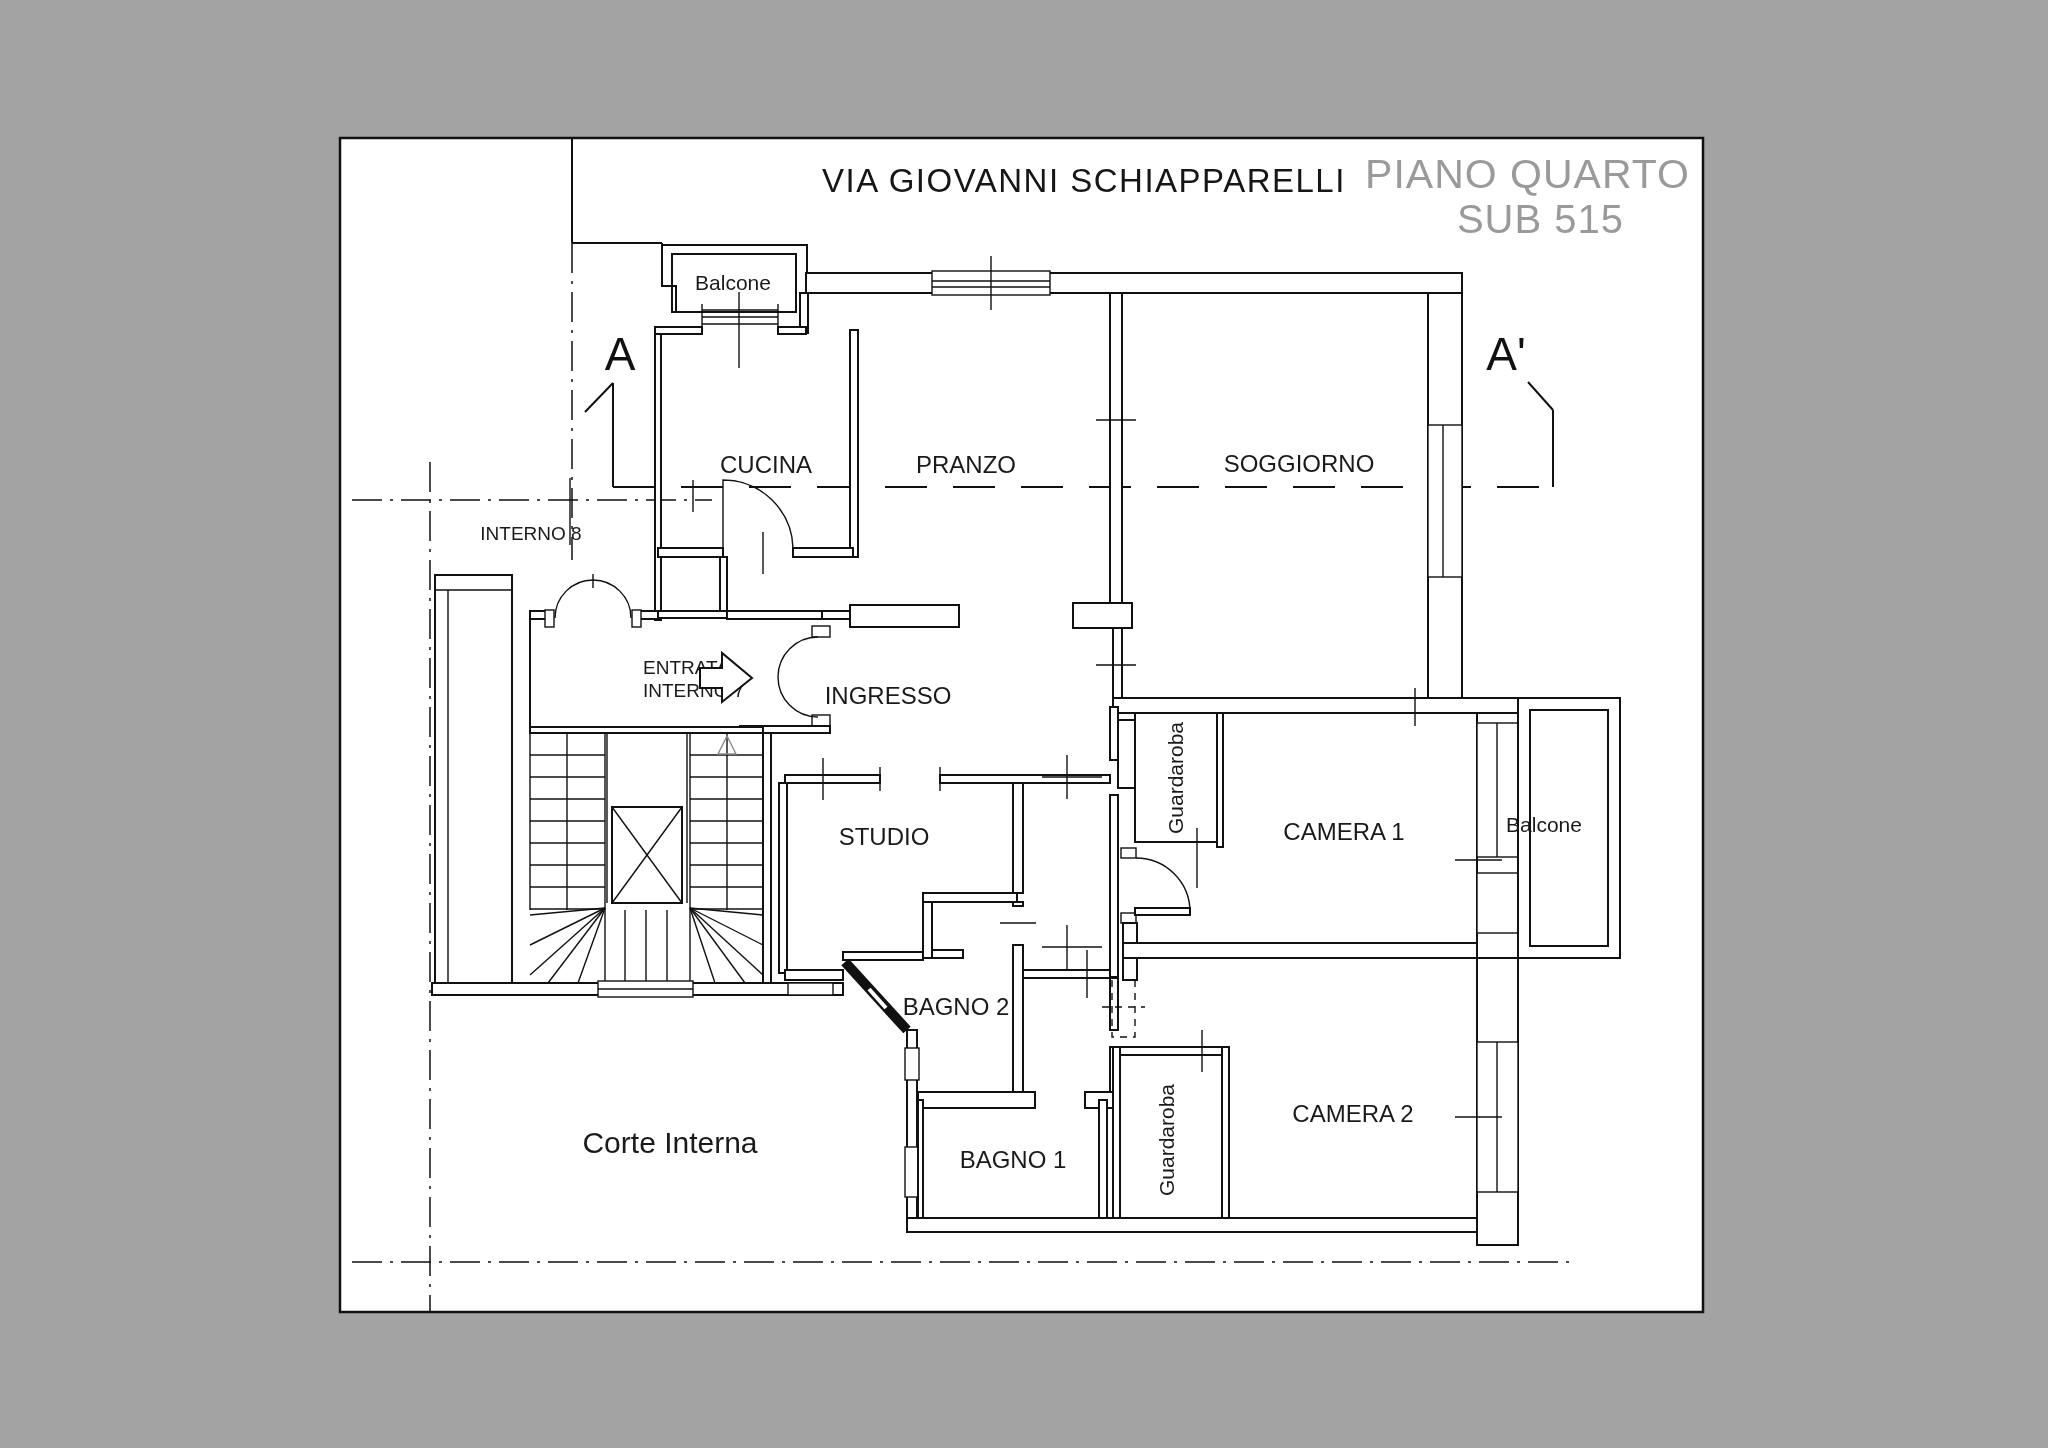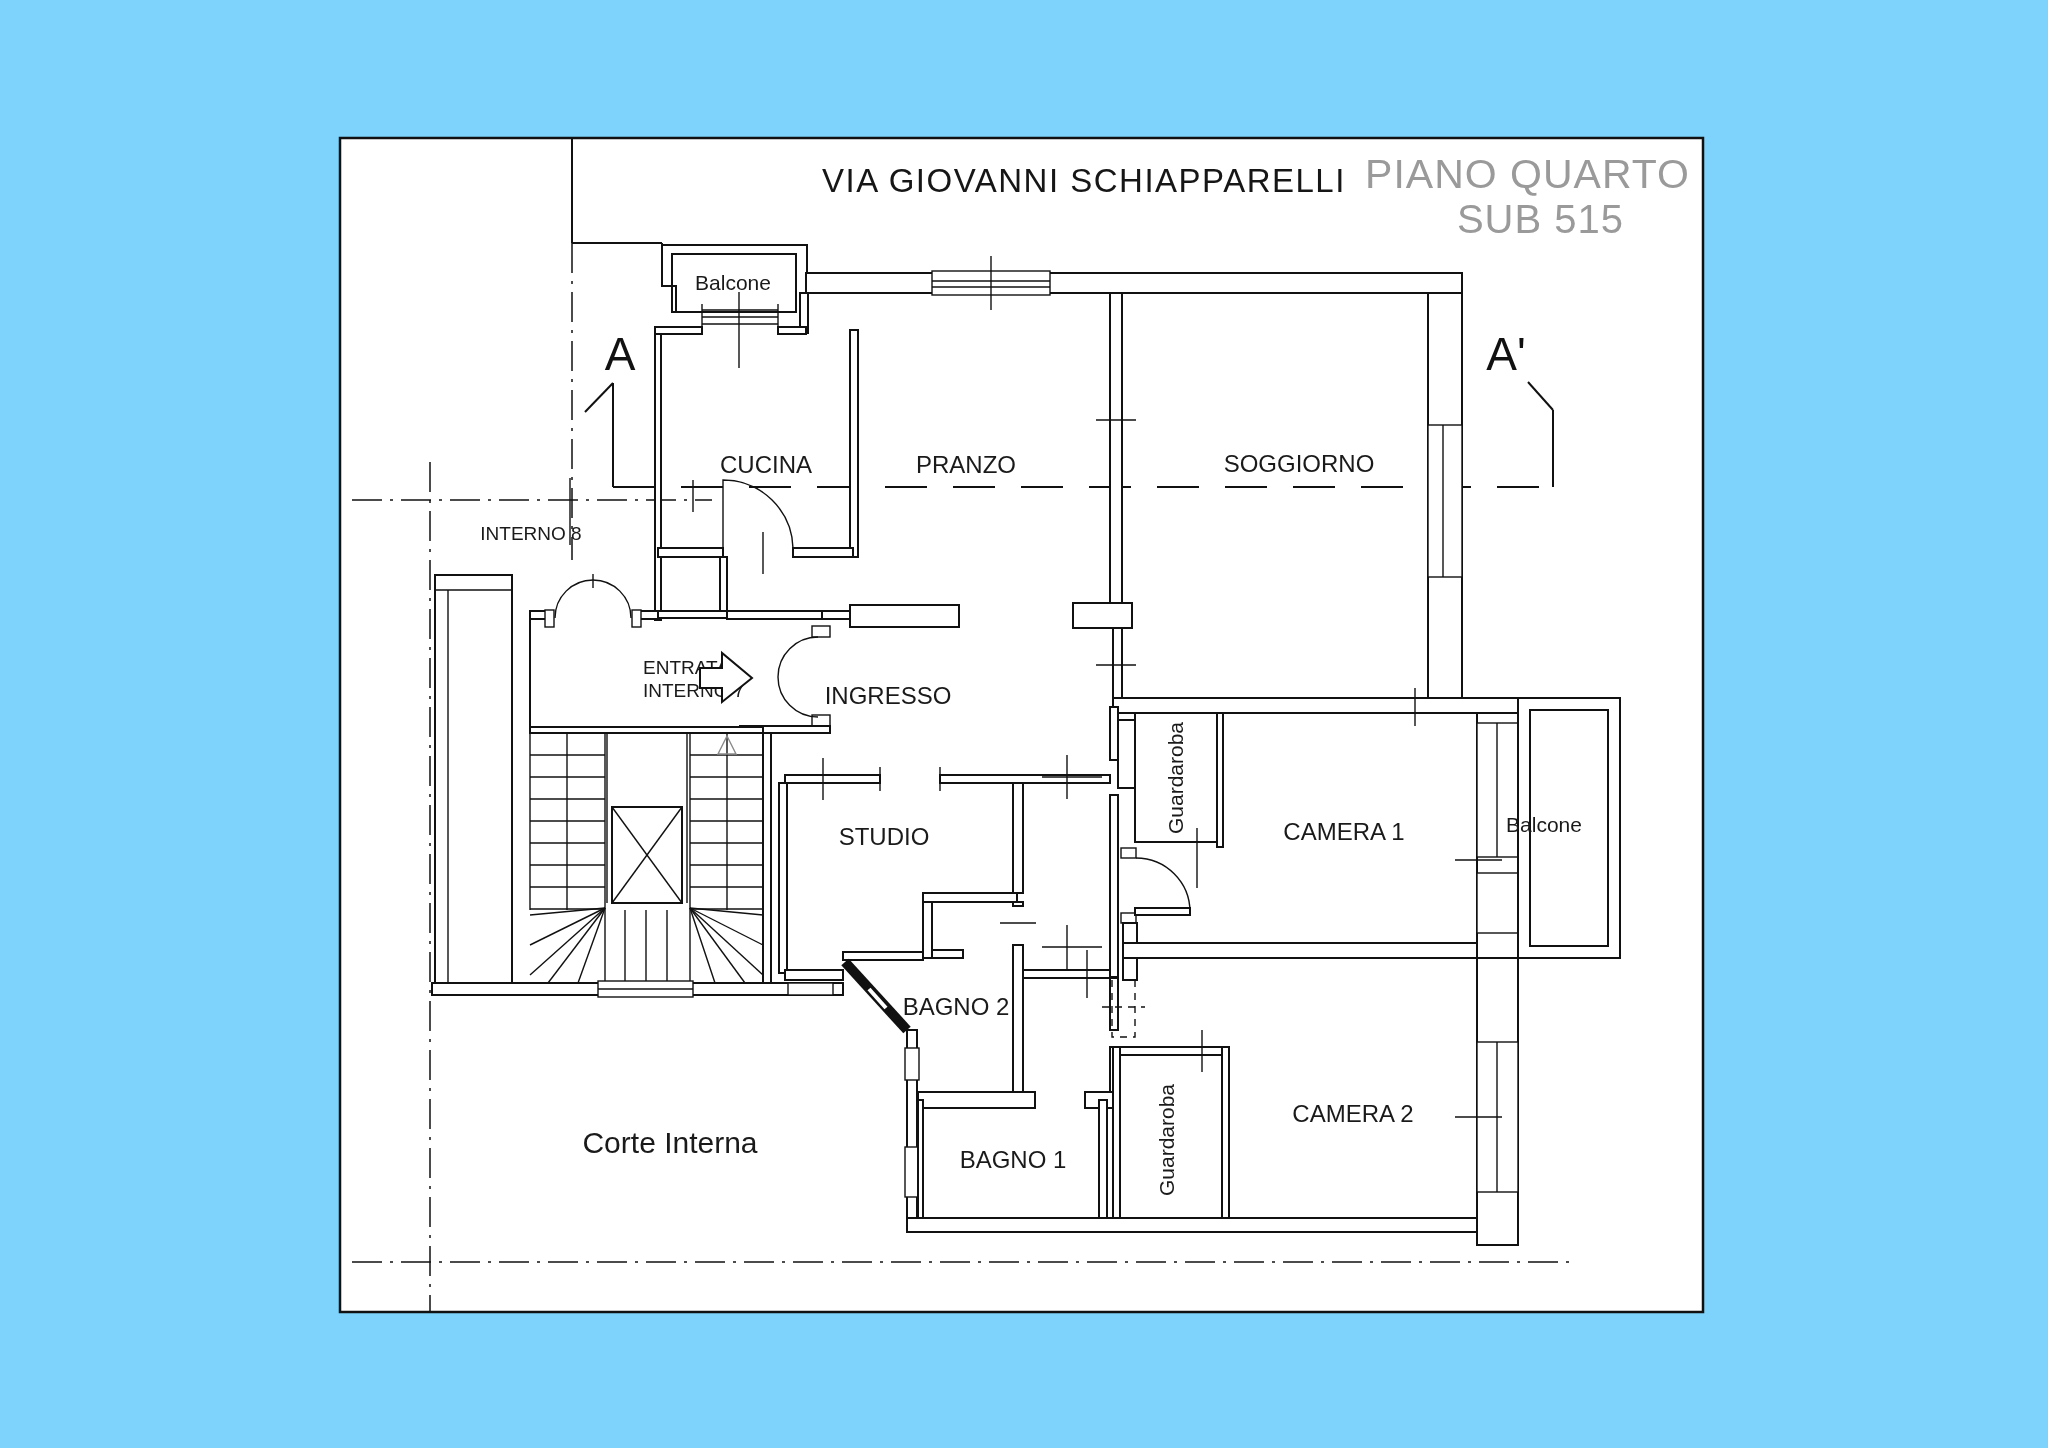--- a/index.html
+++ b/index.html
@@ -1,17 +1,17 @@
 <!DOCTYPE html>
 <html><head>
 <meta charset="utf-8">
 <style>
   html,body{margin:0;padding:0;background:#fff;}
   body{font-family:"Liberation Sans", sans-serif;}
-  .page{width:2048px;height:1448px;position:relative;background:#7dd3fc;}
+  .page{width:2048px;height:1448px;position:relative;background:#a3a3a3;}
   svg{display:block;}
   .wall{fill:#fff;stroke:#111;stroke-width:2;}
   .wallthin{fill:none;stroke:#111;stroke-width:2;}
   .ln{stroke:#111;stroke-width:2;fill:none;}
   .thin{stroke:#111;stroke-width:1.4;fill:none;}
   .dashdot{stroke:#111;stroke-width:1.5;fill:none;stroke-dasharray:30 8 3 8;}
   .secdash{stroke:#111;stroke-width:2;fill:none;stroke-dasharray:42 26;}
   .opening{stroke:#111;stroke-width:1.4;fill:#fff;}
   .roomlabel{font-size:24px;fill:#1a1a1a;}
   .small{font-size:19px;fill:#1a1a1a;}

